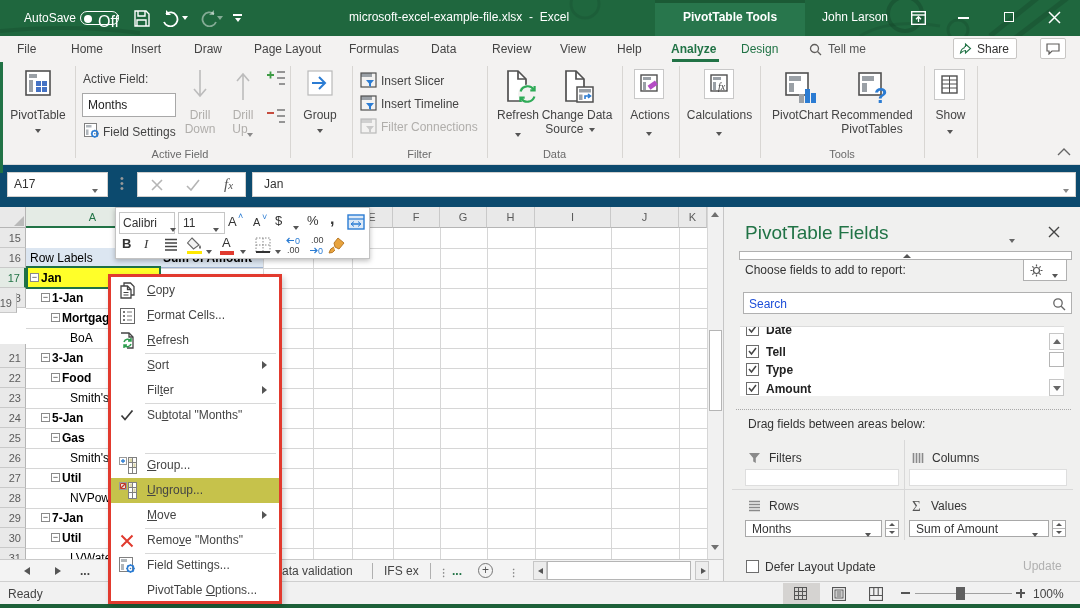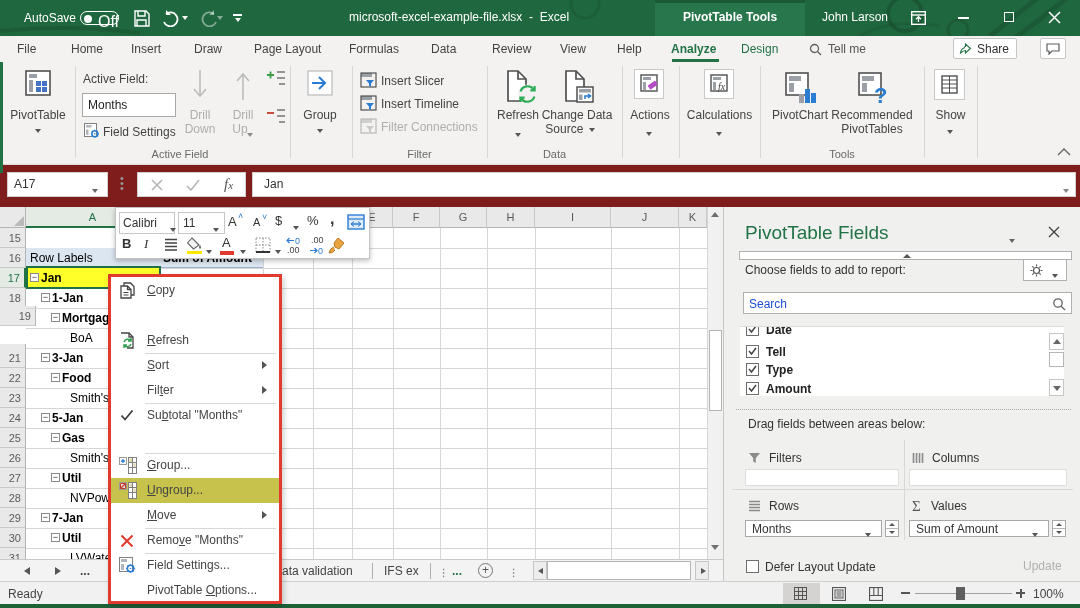--- a/index.html
+++ b/index.html
@@ -258,21 +258,21 @@
       <path d="M1 5 h15 M1 9 h15 M1 13 h15 M8.5 1 v17" stroke="#505050" stroke-width="1"></path>
     </svg>
   <div class="rbtxt" style="left:924px;top:46px;width:53px">Show</div>
   <div class="ab" style="left:947px;top:62px"><span class="car"></span></div>
 
   <svg class="ab" style="left:1057px;top:86px" width="14" height="8" viewBox="0 0 14 8">
       <path d="M1 7 L7 1 L13 7" fill="none" stroke="#666" stroke-width="1.4"></path>
     </svg>
 </div>
 
-<div class="ab" style="left:0;top:165px;width:1080px;height:42px;background:#7f1d1d">
+<div class="ab" style="left:0;top:165px;width:1080px;height:42px;background:#0c4a6e">
   <div class="ab" style="left:0;top:0;width:3px;height:8px;background:#217346"></div>
   <div class="ab" style="left:7px;top:7px;width:101px;height:25px;background:#fff;border:1px solid #d2d0ce">
     <div class="ab" style="left:6px;top:4px;color:#333">A17</div>
     <div class="ab" style="left:84px;top:10px"><span class="car" style="border-top-color:#666"></span></div>
   </div>
   <div class="ab" style="left:120px;top:11px;color:#999;font-size:11px;line-height:5px">•<br>•<br>•</div>
   <div class="ab" style="left:137px;top:7px;width:109px;height:25px;background:#fff;border:1px solid #d2d0ce">
     <svg class="ab" style="left:13px;top:6px" width="12" height="12" viewBox="0 0 12 12">
         <path d="M1 1 L11 11 M11 1 L1 11" stroke="#b5b5b5" stroke-width="1.6"></path>
       </svg>
@@ -301,21 +301,21 @@
   <div class="hdr ab" style="left:440px;top:0;width:47px;height:21px;border-bottom:1px solid #b5b5b5">G</div>
   <div class="hdr ab" style="left:487px;top:0;width:48px;height:21px;border-bottom:1px solid #b5b5b5">H</div>
   <div class="hdr ab" style="left:535px;top:0;width:76px;height:21px;border-bottom:1px solid #b5b5b5">I</div>
   <div class="hdr ab" style="left:611px;top:0;width:68px;height:21px;border-bottom:1px solid #b5b5b5">J</div>
   <div class="hdr ab" style="left:679px;top:0;width:28px;height:21px;border-bottom:1px solid #b5b5b5">K</div>
 
   <div class="rnum ab" style="left:0;top:21px;width:26px;height:20px">15</div>
   <div class="rnum ab" style="left:0;top:41px;width:26px;height:20px">16</div>
   <div class="rnum ab" style="left:0;top:61px;width:26px;height:20px;background:#e4ebe5;color:#217346;border-right:2px solid #217346">17</div>
   <div class="rnum ab" style="left:0;top:81px;width:26px;height:20px">18</div>
-  <div class="rnum ab" style="left:0;top:99px;width:36px;height:20px">19</div>
+  <div class="rnum ab" style="left:0;top:86px;width:17px;height:20px">19</div>
   <div class="rnum ab" style="left:0;top:137px;width:26px;height:20px">20</div>
   <div class="rnum ab" style="left:0;top:141px;width:26px;height:20px">21</div>
   <div class="rnum ab" style="left:0;top:161px;width:26px;height:20px">22</div>
   <div class="rnum ab" style="left:0;top:181px;width:26px;height:20px">23</div>
   <div class="rnum ab" style="left:0;top:201px;width:26px;height:20px">24</div>
   <div class="rnum ab" style="left:0;top:221px;width:26px;height:20px">25</div>
   <div class="rnum ab" style="left:0;top:241px;width:26px;height:20px">26</div>
   <div class="rnum ab" style="left:0;top:261px;width:26px;height:20px">27</div>
   <div class="rnum ab" style="left:0;top:281px;width:26px;height:20px">28</div>
   <div class="rnum ab" style="left:0;top:301px;width:26px;height:20px">29</div>
@@ -584,20 +584,30 @@
 <div class="ab" style="left:108px;top:274px;width:174px;height:330px;background:#fff;border:3px solid #e23a2e;box-shadow:2px 3px 6px rgba(0,0,0,0.2)" id="menu">
   <div class="mi" style="top:1px">
     <svg class="ab" style="left:8px;top:4px" width="17" height="17" viewBox="0 0 17 17">
         <path d="M5 4 V1 h6.5 L15 4.5 V13 h-4" fill="none" stroke="#444" stroke-width="1.3"></path>
         <path d="M2 4 h6.5 L12 7.5 V16 H2 z" fill="#fff" stroke="#444" stroke-width="1.3"></path>
         <path d="M8.5 4 v3.5 H12" fill="none" stroke="#444" stroke-width="1.3"></path>
         <path d="M4.5 10.5 h5 M4.5 13 h5" stroke="#444" stroke-width="1"></path>
       </svg>
     <span class="lbl"><span class="u">C</span>opy</span>
   </div>
+  <div class="mi" style="top:26px">
+    <svg class="ab" style="left:9px;top:5px" width="15" height="16" viewBox="0 0 15 16">
+        <rect x="0.5" y="0.5" width="14" height="15" fill="#fff" stroke="#666"></rect>
+        <rect x="3" y="3" width="2" height="2" fill="#777"></rect>
+        <rect x="3" y="7" width="2" height="2" fill="#777"></rect>
+        <rect x="3" y="11" width="2" height="2" fill="#777"></rect>
+        <path d="M7 4 h5 M7 8 h5 M7 12 h5" stroke="#777" stroke-width="1"></path>
+      </svg>
+    <span class="lbl"><span class="u">F</span>ormat Cells...</span>
+  </div>
   <div class="mi" style="top:51px">
     <svg class="ab" style="left:8px;top:4px" width="17" height="17" viewBox="0 0 17 17">
         <path d="M2 1 h8 l4 4 v11 h-6" fill="none" stroke="#444" stroke-width="1.3"></path>
         <path d="M10 1 v4 h4" fill="none" stroke="#444" stroke-width="1.3"></path>
         <path d="M5 10 a4 4 0 0 1 7 -1.2 m0 -2.8 v3 h-3" fill="none" stroke="#2e9e4f" stroke-width="1.5"></path>
         <path d="M12 12 a4 4 0 0 1 -7 1.2 m0 2.8 v-3 h3" fill="none" stroke="#2e9e4f" stroke-width="1.5"></path>
       </svg>
     <span class="lbl"><span class="u">R</span>efresh</span>
   </div>
   <div class="msep" style="top:76px"></div>

